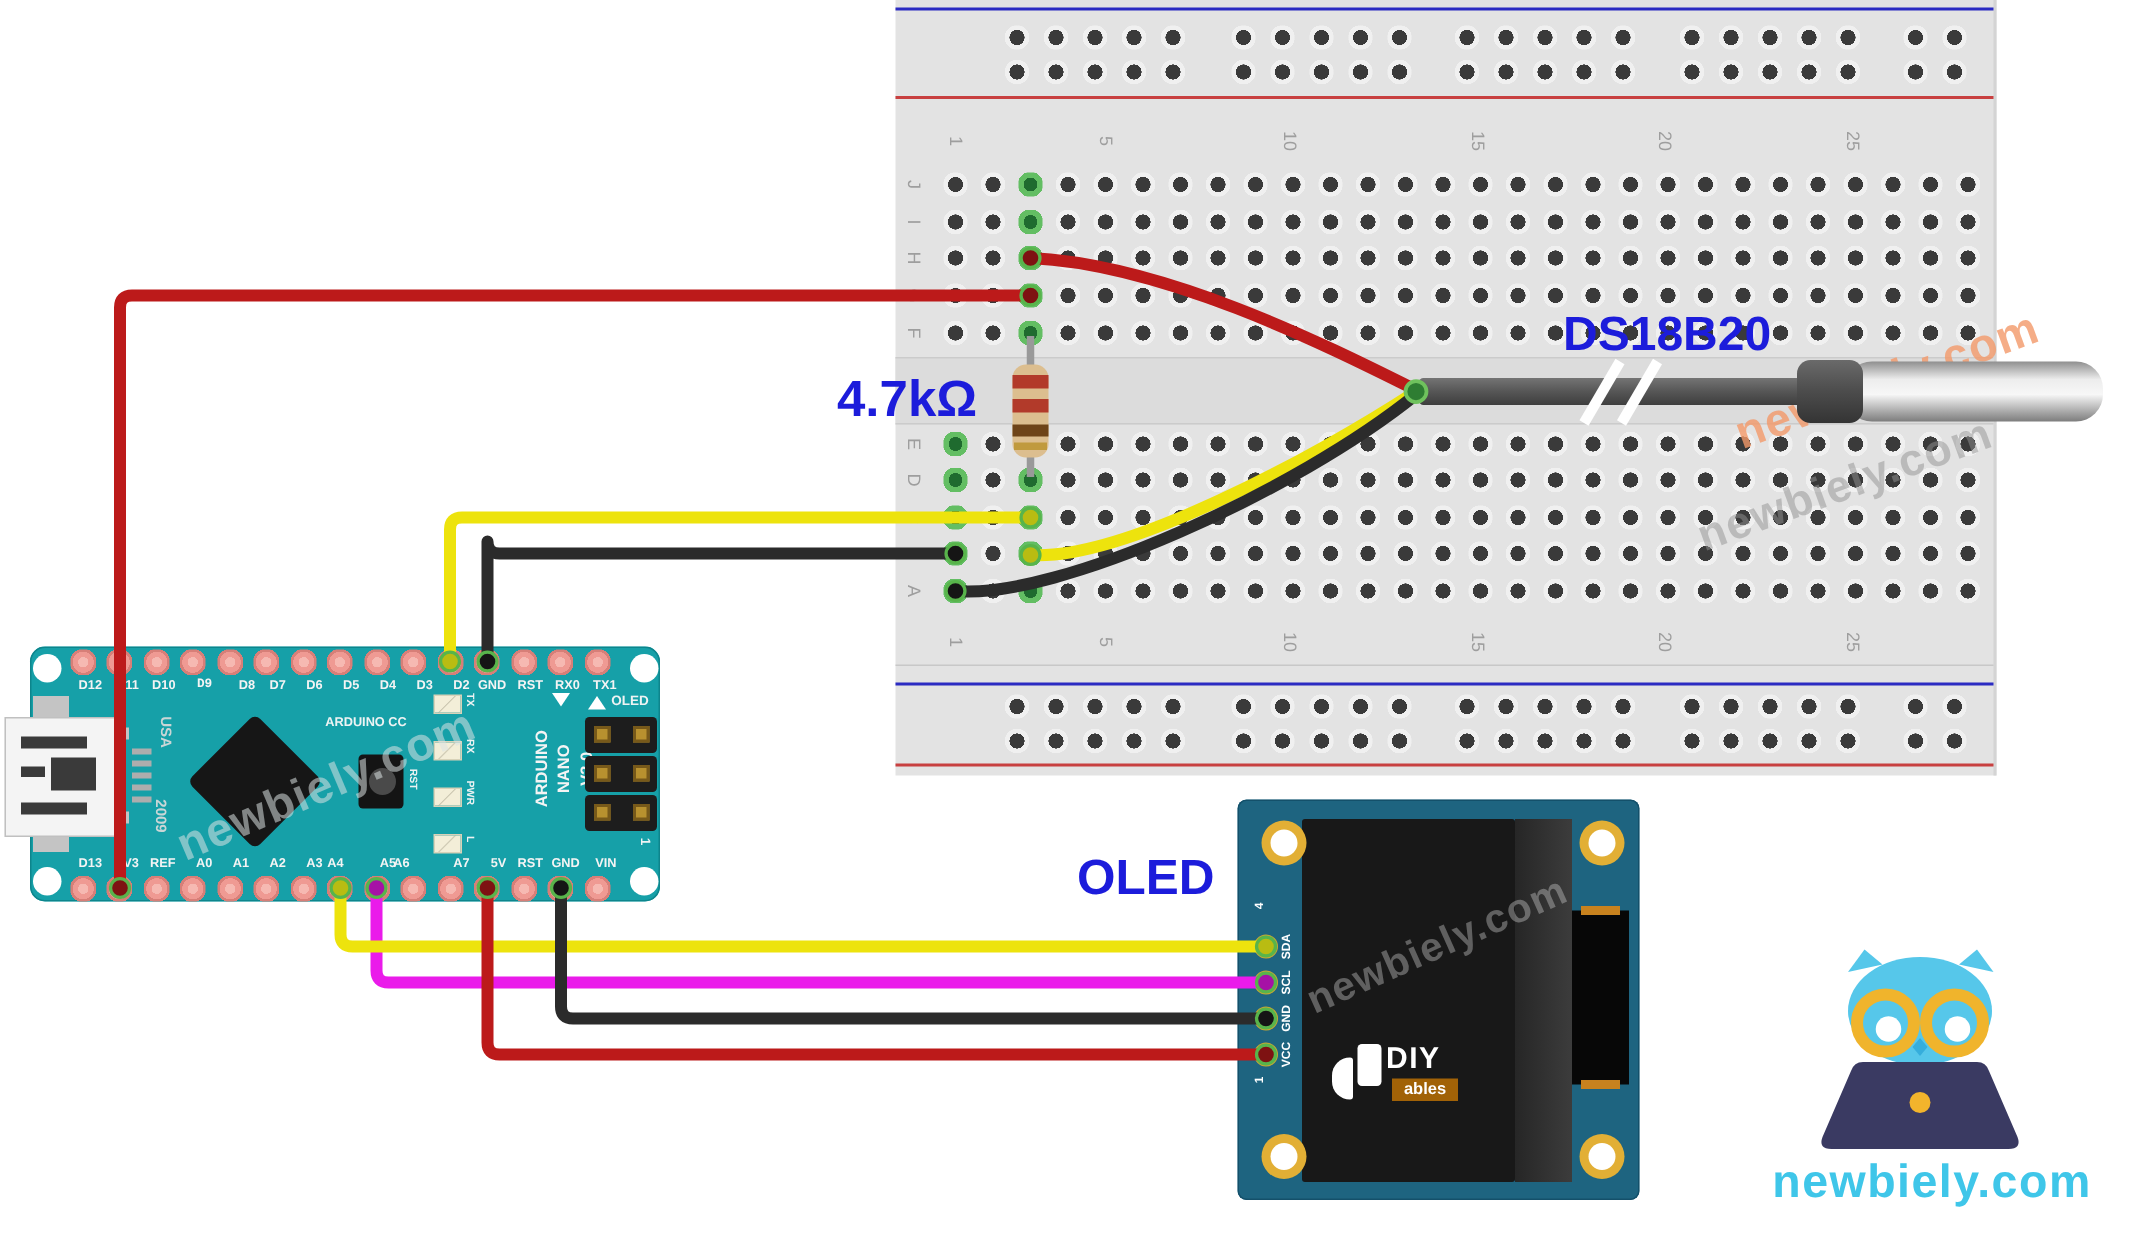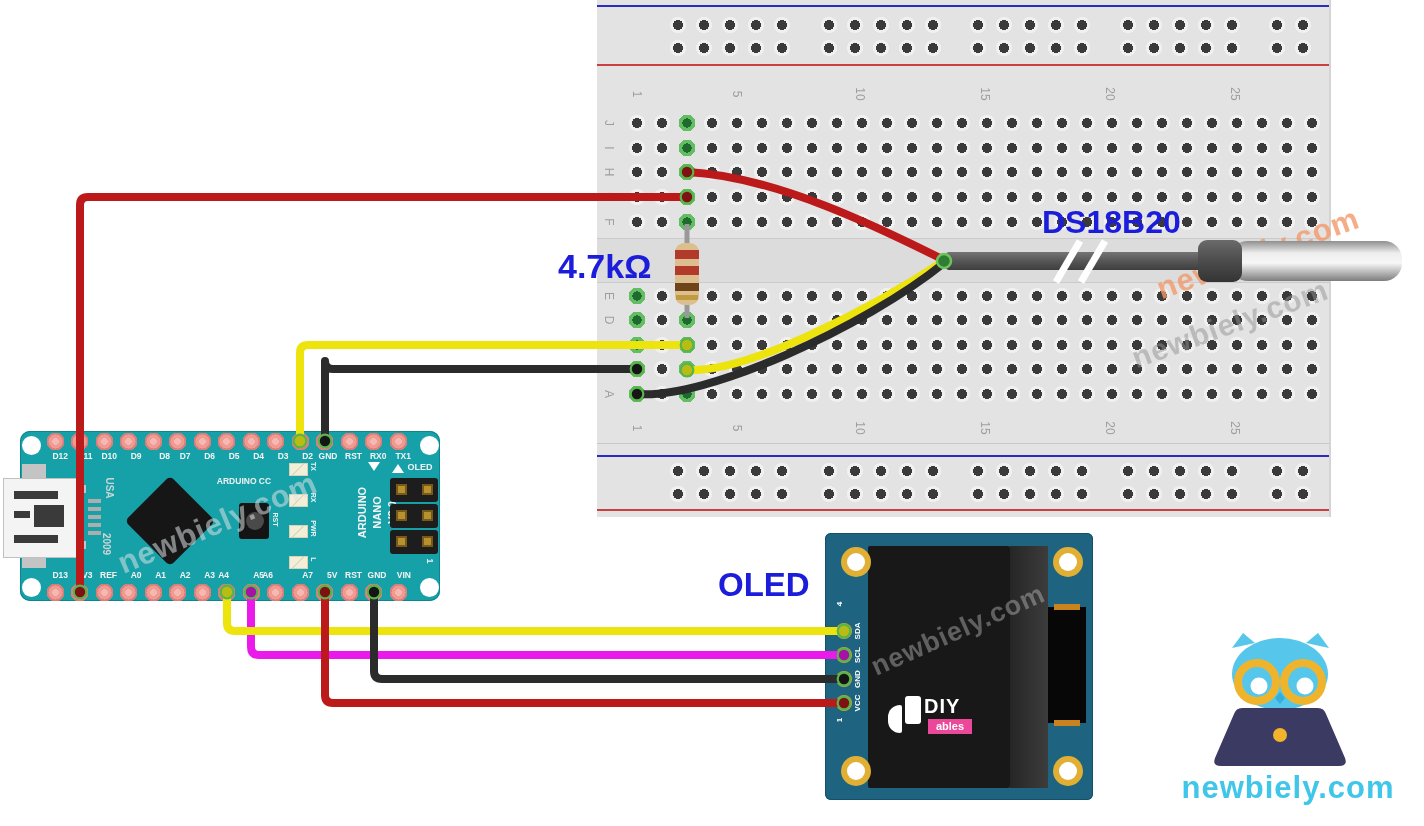--- a/index.html
+++ b/index.html
@@ -512,21 +512,21 @@
         <div class="abs pin" style="left: 51px; top: 1.5px;"></div>
         <div class="abs pin" style="left: 51px; top: 152.5px;"></div>
         <div class="abs pinlabel" style="left: 46.5px; top: 20px;">D11</div>
         <div class="abs pinlabel" style="left: 46.5px; top: 139px;">3V3</div>
         <div class="abs pin" style="left: 75.5px; top: 1.5px;"></div>
         <div class="abs pin" style="left: 75.5px; top: 152.5px;"></div>
         <div class="abs pinlabel" style="left: 71px; top: 20px;">D10</div>
         <div class="abs pinlabel" style="left: 71px; top: 139px;">REF</div>
         <div class="abs pin" style="left: 100px; top: 1.5px;"></div>
         <div class="abs pin" style="left: 100px; top: 152.5px;"></div>
-        <div class="abs pinlabel" style="left: 95.5px; top: 20px;">D9</div>
+        <div class="abs pinlabel" style="left: 95.5px; top: 20px; font-family: Liberation Mono, monospace;">D9</div>
         <div class="abs pinlabel" style="left: 95.5px; top: 139px;">A0</div>
         <div class="abs pin" style="left: 124.5px; top: 1.5px;"></div>
         <div class="abs pin" style="left: 124.5px; top: 152.5px;"></div>
         <div class="abs pinlabel" style="left: 124px; top: 20px;">D8</div>
         <div class="abs pinlabel" style="left: 120px; top: 139px;">A1</div>
         <div class="abs pin" style="left: 149px; top: 1.5px;"></div>
         <div class="abs pin" style="left: 149px; top: 152.5px;"></div>
         <div class="abs pinlabel" style="left: 144.5px; top: 20px;">D7</div>
         <div class="abs pinlabel" style="left: 144.5px; top: 139px;">A2</div>
         <div class="abs pin" style="left: 173.5px; top: 1.5px;"></div>
@@ -583,21 +583,21 @@
     <div class="abs oled-hole-inner" style="left:22px;top:229px;"></div>
     <div class="abs oled-hole-outer" style="left:228px;top:223px;"></div>
     <div class="abs oled-hole-inner" style="left:234px;top:229px;"></div>
 
     <div class="abs oled-pinlabel" style="left:3px;top:66px;">4</div>
     <div class="abs oled-pinlabel" style="left:3px;top:182px;">1</div>
 
     <div class="abs" style="left:63px;top:172px;width:14px;height:28px;background:#fff;border-radius:12px 2px 2px 12px;"></div>
     <div class="abs" style="left:80px;top:163px;width:16px;height:28px;background:#fff;border-radius:3px;"></div>
     <div class="abs" style="left:99px;top:162px;font-size:20px;font-weight:bold;color:#fff;letter-spacing:1px;">DIY</div>
-    <div class="abs" style="left:103px;top:186px;width:44px;height:15px;background:#ec4899;color:#fff;font-size:11px;font-weight:bold;text-align:center;line-height:15px;">ables</div>
+    <div class="abs" style="left:103px;top:186px;width:44px;height:15px;background:#a16207;color:#fff;font-size:11px;font-weight:bold;text-align:center;line-height:15px;">ables</div>
 
     <div id="oled-gen" class="abs" style="left:0;top:0;">
         <div class="abs " style="left: 11px; top: 90px; width: 16px; height: 16px; border-radius: 50%; background: radial-gradient(circle, rgb(233, 199, 90) 0px, rgb(233, 199, 90) 45%, rgb(200, 168, 50) 46%, rgb(200, 168, 50) 75%, rgba(0, 0, 0, 0) 76%);"></div>
         <div class="abs oled-pinlabel" style="left: 21px; top: 93px;">SDA</div>
         <div class="abs " style="left: 11px; top: 114px; width: 16px; height: 16px; border-radius: 50%; background: radial-gradient(circle, rgb(233, 199, 90) 0px, rgb(233, 199, 90) 45%, rgb(200, 168, 50) 46%, rgb(200, 168, 50) 75%, rgba(0, 0, 0, 0) 76%);"></div>
         <div class="abs oled-pinlabel" style="left: 21px; top: 117px;">SCL</div>
         <div class="abs " style="left: 11px; top: 138px; width: 16px; height: 16px; border-radius: 50%; background: radial-gradient(circle, rgb(233, 199, 90) 0px, rgb(233, 199, 90) 45%, rgb(200, 168, 50) 46%, rgb(200, 168, 50) 75%, rgba(0, 0, 0, 0) 76%);"></div>
         <div class="abs oled-pinlabel" style="left: 21px; top: 141px;">GND</div>
         <div class="abs " style="left: 11px; top: 162px; width: 16px; height: 16px; border-radius: 50%; background: radial-gradient(circle, rgb(233, 199, 90) 0px, rgb(233, 199, 90) 45%, rgb(200, 168, 50) 46%, rgb(200, 168, 50) 75%, rgba(0, 0, 0, 0) 76%);"></div>
         <div class="abs oled-pinlabel" style="left: 21px; top: 165px;">VCC</div>

